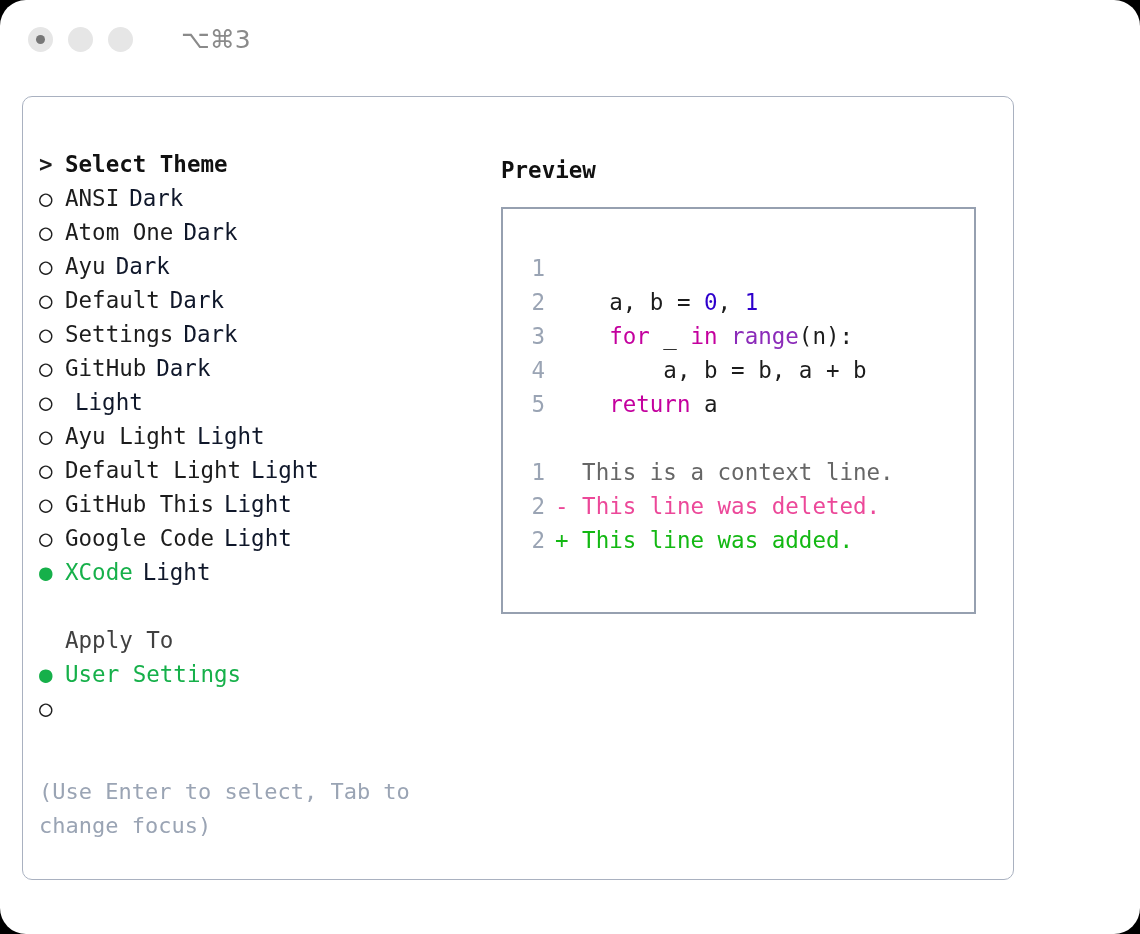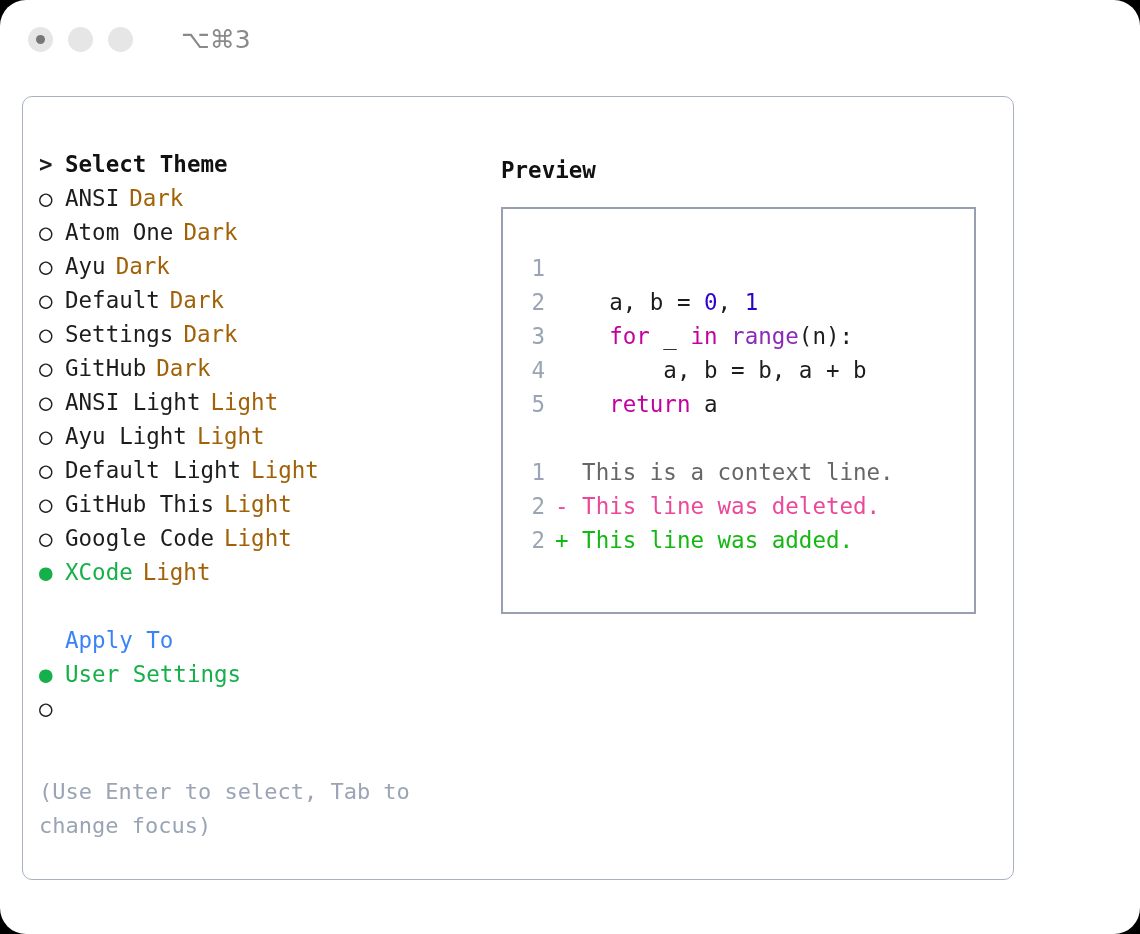--- a/index.html
+++ b/index.html
@@ -91,22 +91,22 @@
   .marker {
     display: inline-block;
     width: 26px;
     flex: none;
     color: #1c1c1c;
   }
   .marker.sel    { color: #16b04a; }
   .heading-line  { font-weight: bold; color: #111111; }
   .name          { color: #1c1c1c; }
   .name.sel      { color: #16b04a; }
-  .variant       { color: #a16207; margin-left: 10px; }
-  .group-label   { color: #3b82f6; }
+  .variant       { color: #0f172a; margin-left: 10px; }
+  .group-label   { color: #404040; }
 
   #apply-block { margin-top: 34px; }
   #hint {
     margin-top: 50px;
     color: #9aa4b4;
     font-size: 22px;
     line-height: 34px;
     width: 415px;
     white-space: normal;
   }
@@ -180,21 +180,21 @@
         <span class="marker">&gt;</span><span>Select Theme</span>
       </div>
 
       <div id="theme-list">
           <div class="list-line"><span class="marker">○</span><span class="name">ANSI</span><span class="variant">Dark</span></div>
           <div class="list-line"><span class="marker">○</span><span class="name">Atom One</span><span class="variant">Dark</span></div>
           <div class="list-line"><span class="marker">○</span><span class="name">Ayu</span><span class="variant">Dark</span></div>
           <div class="list-line"><span class="marker">○</span><span class="name">Default</span><span class="variant">Dark</span></div>
           <div class="list-line"><span class="marker">○</span><span class="name">Settings</span><span class="variant">Dark</span></div>
           <div class="list-line"><span class="marker">○</span><span class="name">GitHub</span><span class="variant">Dark</span></div>
-          <div class="list-line"><span class="marker">○</span><span class="name">ANSI Light</span><span class="variant">Light</span></div>
+          <div class="list-line"><span class="marker">○</span><span class="variant">Light</span></div>
           <div class="list-line"><span class="marker">○</span><span class="name">Ayu Light</span><span class="variant">Light</span></div>
           <div class="list-line"><span class="marker">○</span><span class="name">Default Light</span><span class="variant">Light</span></div>
           <div class="list-line"><span class="marker">○</span><span class="name">GitHub This</span><span class="variant">Light</span></div>
           <div class="list-line"><span class="marker">○</span><span class="name">Google Code</span><span class="variant">Light</span></div>
           <div class="list-line"><span class="marker sel">●</span><span class="name sel">XCode</span><span class="variant">Light</span></div>
         </div>
 
       <div id="apply-block">
         <div class="list-line">
           <span class="marker"> </span><span class="group-label">Apply To</span>

